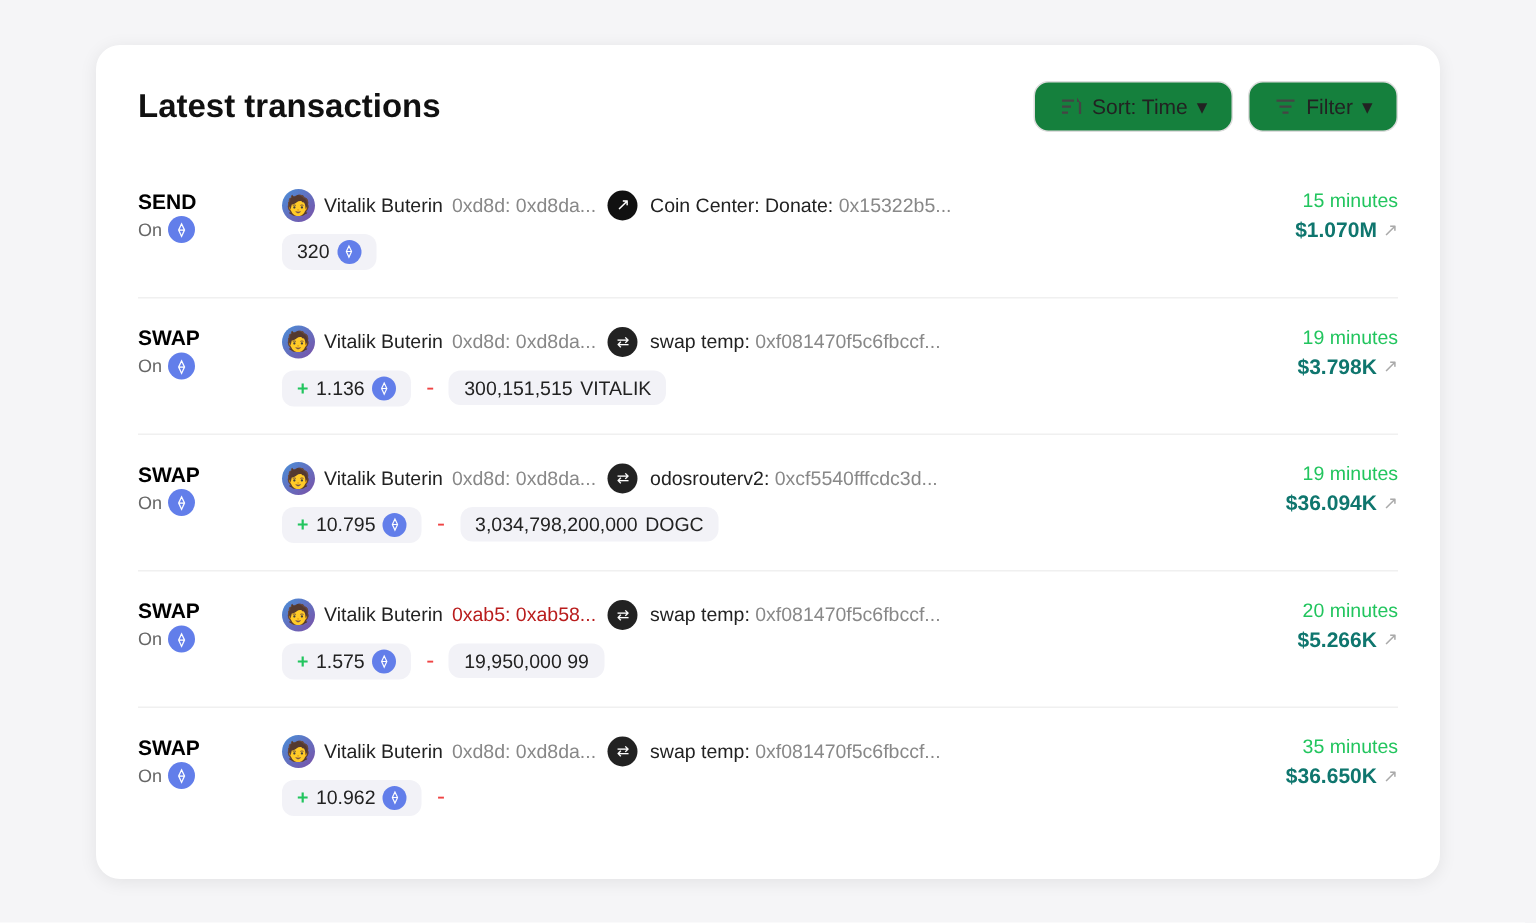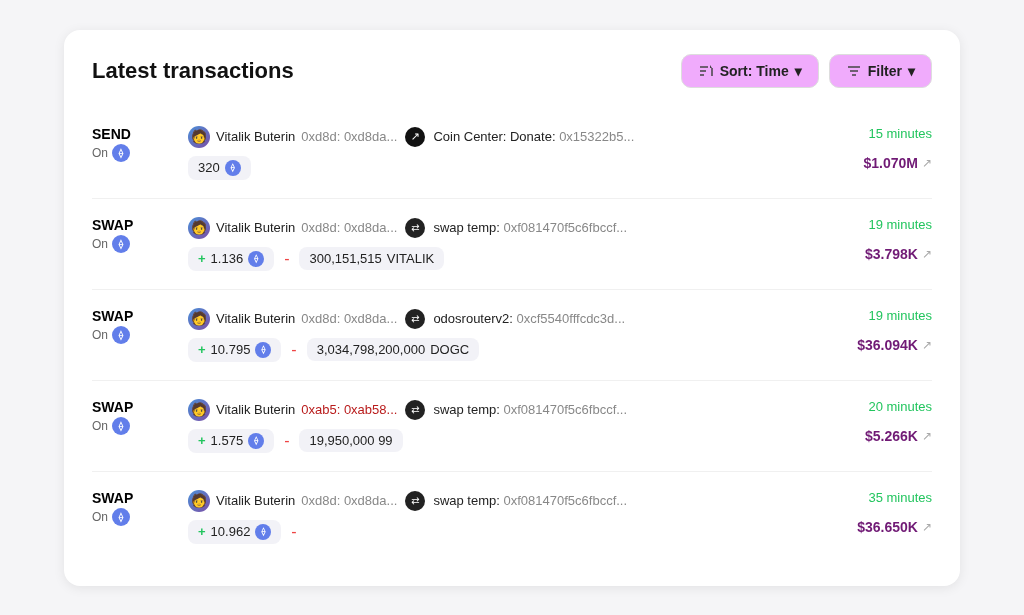--- a/index.html
+++ b/index.html
@@ -35,23 +35,23 @@
       display: flex;
       gap: 10px;
     }
     .btn {
       display: flex;
       align-items: center;
       gap: 6px;
       padding: 8px 16px;
       border: 1.5px solid #ddd;
       border-radius: 10px;
-      background: #f0abfc;
+      background: #15803d;
       font-size: 14px;
-      font-weight: 700;
+      font-weight: 400;
       color: #222;
       cursor: pointer;
       text-align: center;
     }
     .btn svg { width: 16px; height: 16px; }
 
     .transactions { display: flex; flex-direction: column; gap: 0; }
 
     .tx-row {
       display: flex;
@@ -187,31 +187,31 @@
       flex-shrink: 0;
     }
 
     .tx-meta {
       width: 130px;
       flex-shrink: 0;
       text-align: right;
       display: flex;
       flex-direction: column;
       align-items: flex-end;
-      gap: 14px;
+      gap: 4px;
     }
     .tx-time {
       font-size: 13px;
       color: #22c55e;
       font-weight: 500;
     }
     .tx-value {
       font-size: 14px;
       font-weight: 600;
-      color: #701a75;
+      color: #0f766e;
     }
     .external-icon {
       color: #aaa;
       font-size: 12px;
       cursor: pointer;
     }
     .tx-meta-row {
       display: flex;
       align-items: center;
       gap: 4px;

